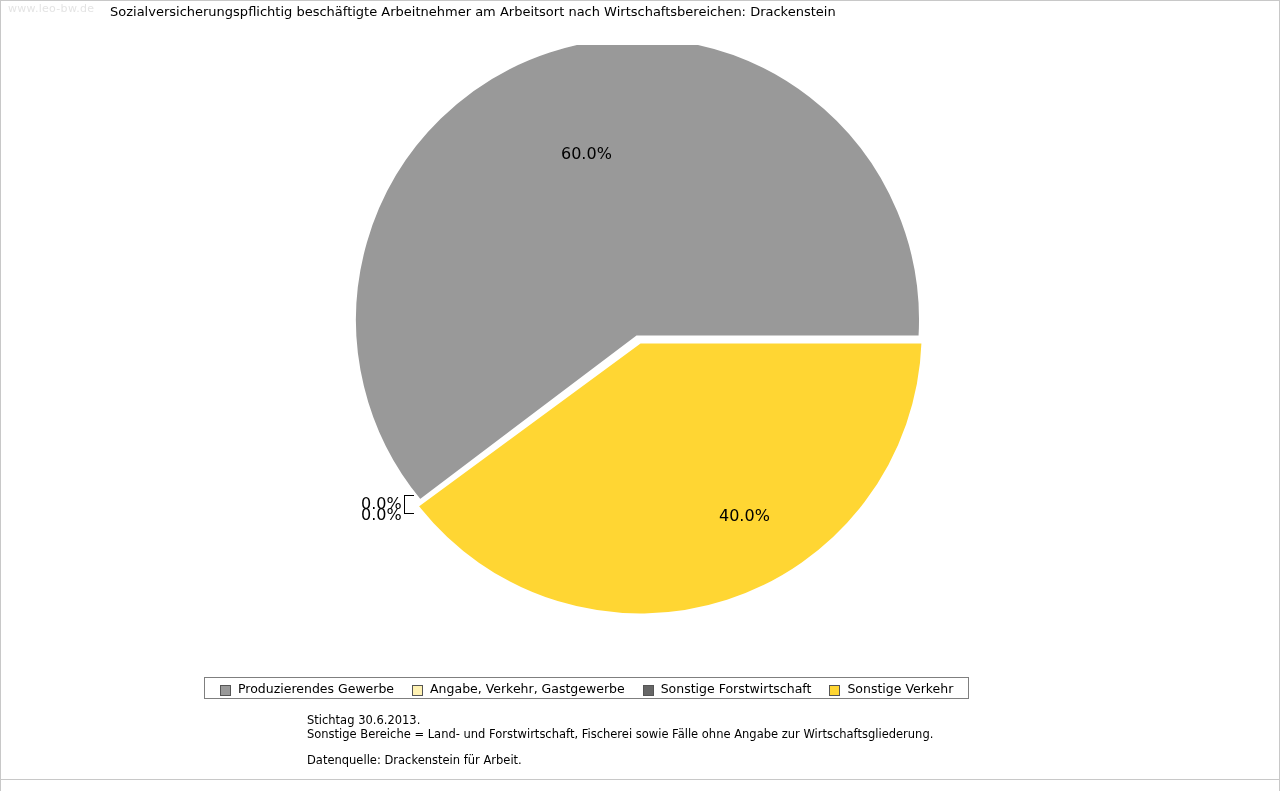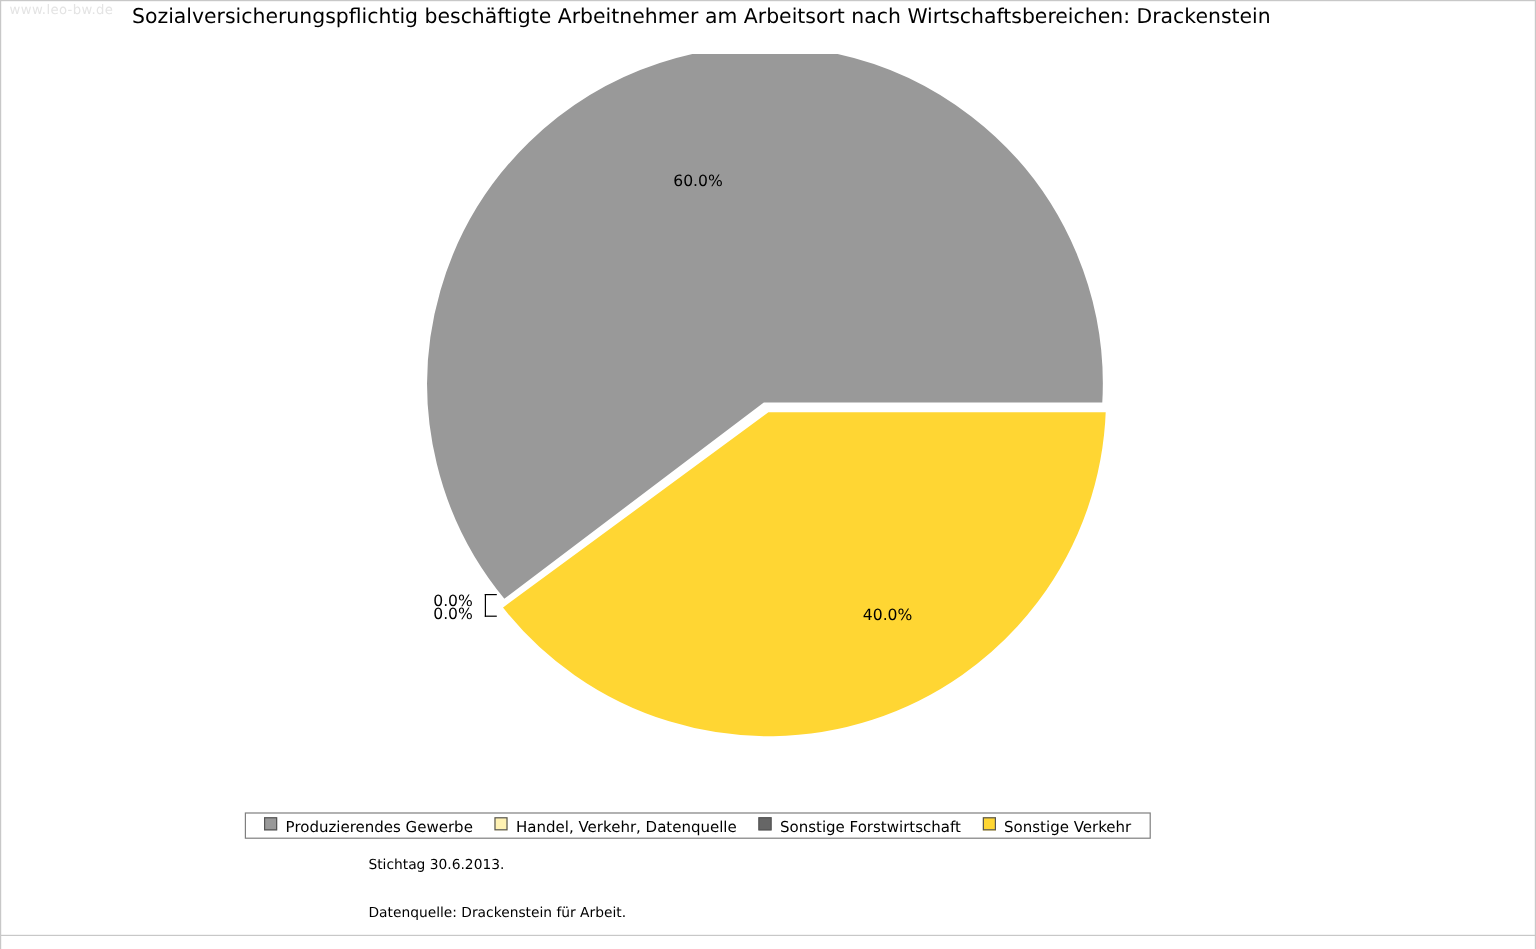--- a/index.html
+++ b/index.html
@@ -56,38 +56,38 @@
     top: 2px;
     font-size: 11px;
     color: #e4e4e4;
     letter-spacing: 0.3px;
     white-space: nowrap;
   }
   .title {
     position: absolute;
     left: 110px;
     top: 4px;
-    font-size: 17px;
+    font-size: 13px;
     color: #000000;
     white-space: nowrap;
   }
   
   #pie-wrap {
     position: absolute;
     left: 355px;
     top: 45px;
     width: 570px;
     height: 580px;
   }
   #pie-svg {
     display: block;
   }
   .slice-label {
     position: absolute;
-    font-size: 13px;
+    font-size: 16px;
     color: #000000;
     white-space: nowrap;
   }
   #label-produzierendes {
     left: 561px;
     top: 144px;
   }
   #label-sonstige-bereiche {
     left: 679px;
     top: 506px;
@@ -122,21 +122,21 @@
     height: 22px;
     box-sizing: border-box;
     border: 1px solid #7f7f7f;
     background: #ffffff;
     display: flex;
     align-items: center;
     padding: 0 6px;
   }
   .legend-item {
     display: flex;
-    align-items: flex-start;
+    align-items: flex-end;
     margin: 0 9px;
     white-space: nowrap;
   }
   .legend-swatch {
     width: 11px;
     height: 11px;
     border: 1px solid #555555;
     margin-right: 7px;
     box-sizing: border-box;
   }
@@ -188,28 +188,29 @@
   <div class="slice-label" id="label-dienstleistungen">0.0%</div>
   <div class="leader" id="leader-bracket"></div>
 
   <div id="legend">
     <div class="legend-item">
       <span class="legend-swatch" style="background:#999999"></span>
       <span class="legend-text">Produzierendes Gewerbe</span>
     </div>
     <div class="legend-item">
       <span class="legend-swatch" style="background:#fff2b3"></span>
-      <span class="legend-text">Handel, Verkehr, Datenquelle</span>
+      <span class="legend-text">Angabe, Verkehr, Gastgewerbe</span>
     </div>
     <div class="legend-item">
       <span class="legend-swatch" style="background:#666666"></span>
       <span class="legend-text">Sonstige Forstwirtschaft</span>
     </div>
     <div class="legend-item">
       <span class="legend-swatch" style="background:#ffd633"></span>
       <span class="legend-text">Sonstige Verkehr</span>
     </div>
   </div>
 
   <div class="footnote" id="footnote-1">Stichtag 30.6.2013.</div>
+  <div class="footnote" id="footnote-2">Sonstige Bereiche = Land- und Forstwirtschaft, Fischerei sowie Fälle ohne Angabe zur Wirtschaftsgliederung.</div>
   <div class="footnote" id="footnote-3">Datenquelle: Drackenstein für Arbeit.</div>
 
 </div>
 
 </body></html>

